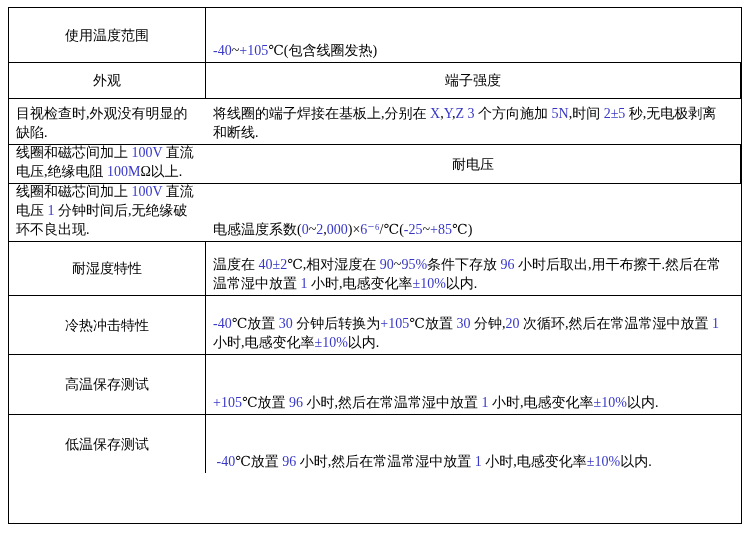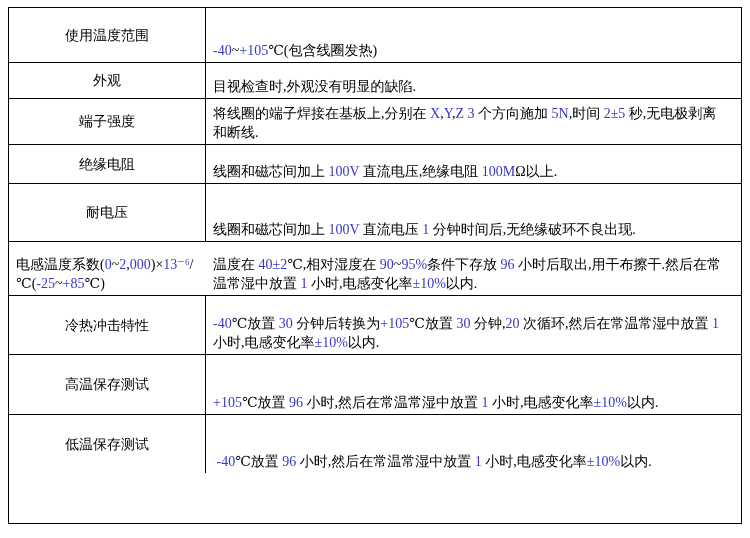--- a/index.html
+++ b/index.html
@@ -47,50 +47,50 @@
   <div class="cell label-cell">
       <span class="txt">使用温度范围</span>
     </div>
   <div class="cell value-cell">
       <span class="txt"><span class="lat">-40</span>~<span class="lat">+105</span>℃(包含线圈发热)</span>
     </div>
 
   <div class="cell label-cell">
       <span class="txt">外观</span>
     </div>
+  <div class="cell label-cell">
+      <span class="txt">端子强度</span>
+    </div>
+
   <div class="cell value-cell">
       <span class="txt">目视检查时,外观没有明显的缺陷.</span>
-    </div>
-
-  <div class="cell label-cell">
-      <span class="txt">端子强度</span>
     </div>
   <div class="cell value-cell">
       <span class="txt">将线圈的端子焊接在基板上,分别在 <span class="lat">X</span>,<span class="lat">Y</span>,<span class="lat">Z</span> <span class="lat">3</span> 个方向施加 <span class="lat">5N</span>,时间 <span class="lat">2±5</span> 秒,无电极剥离
 和断线.</span>
     </div>
 
-  <div class="cell label-cell">
-      <span class="txt">绝缘电阻</span>
-    </div>
   <div class="cell value-cell">
       <span class="txt">线圈和磁芯间加上 <span class="lat">100V</span> 直流电压,绝缘电阻 <span class="lat">100M</span>Ω以上.</span>
     </div>
 
   <div class="cell label-cell">
       <span class="txt">耐电压</span>
     </div>
   <div class="cell value-cell">
       <span class="txt">线圈和磁芯间加上 <span class="lat">100V</span> 直流电压 <span class="lat">1</span> 分钟时间后,无绝缘破环不良出现.</span>
     </div>
 
   <div class="cell value-cell">
-      <span class="txt">电感温度系数(<span class="lat">0</span>~<span class="lat">2</span>,<span class="lat">000</span>)×<span class="lat">13⁻⁶</span>/℃(<span class="lat">-25</span>~<span class="lat">+85</span>℃)</span>
+      <span class="txt">电感温度系数(<span class="lat">0</span>~<span class="lat">2</span>,<span class="lat">000</span>)×<span class="lat">6⁻⁶</span>/℃(<span class="lat">-25</span>~<span class="lat">+85</span>℃)</span>
     </div>
 
+  <div class="cell label-cell">
+      <span class="txt">耐湿度特性</span>
+    </div>
   <div class="cell value-cell">
       <span class="txt">温度在 <span class="lat">40±2</span>℃,相对湿度在 <span class="lat">90</span>~<span class="lat">95%</span>条件下存放 <span class="lat">96</span> 小时后取出,用干布擦干.然后在常
 温常湿中放置 <span class="lat">1</span> 小时,电感变化率<span class="lat">±10%</span>以内.</span>
     </div>
 
   <div class="cell label-cell">
       <span class="txt">冷热冲击特性</span>
     </div>
   <div class="cell value-cell">
       <span class="txt"><span class="lat">-40</span>℃放置 <span class="lat">30</span> 分钟后转换为<span class="lat">+105</span>℃放置 <span class="lat">30</span> 分钟,<span class="lat">20</span> 次循环,然后在常温常湿中放置 <span class="lat">1</span>

